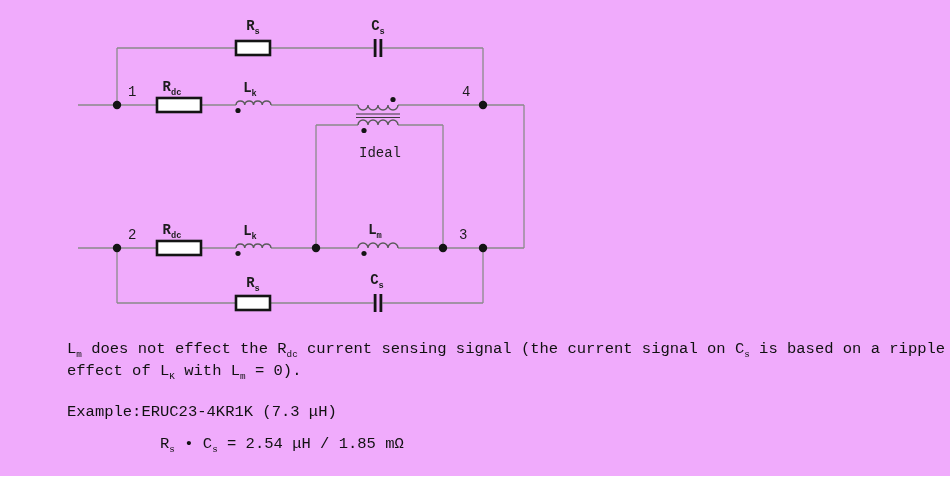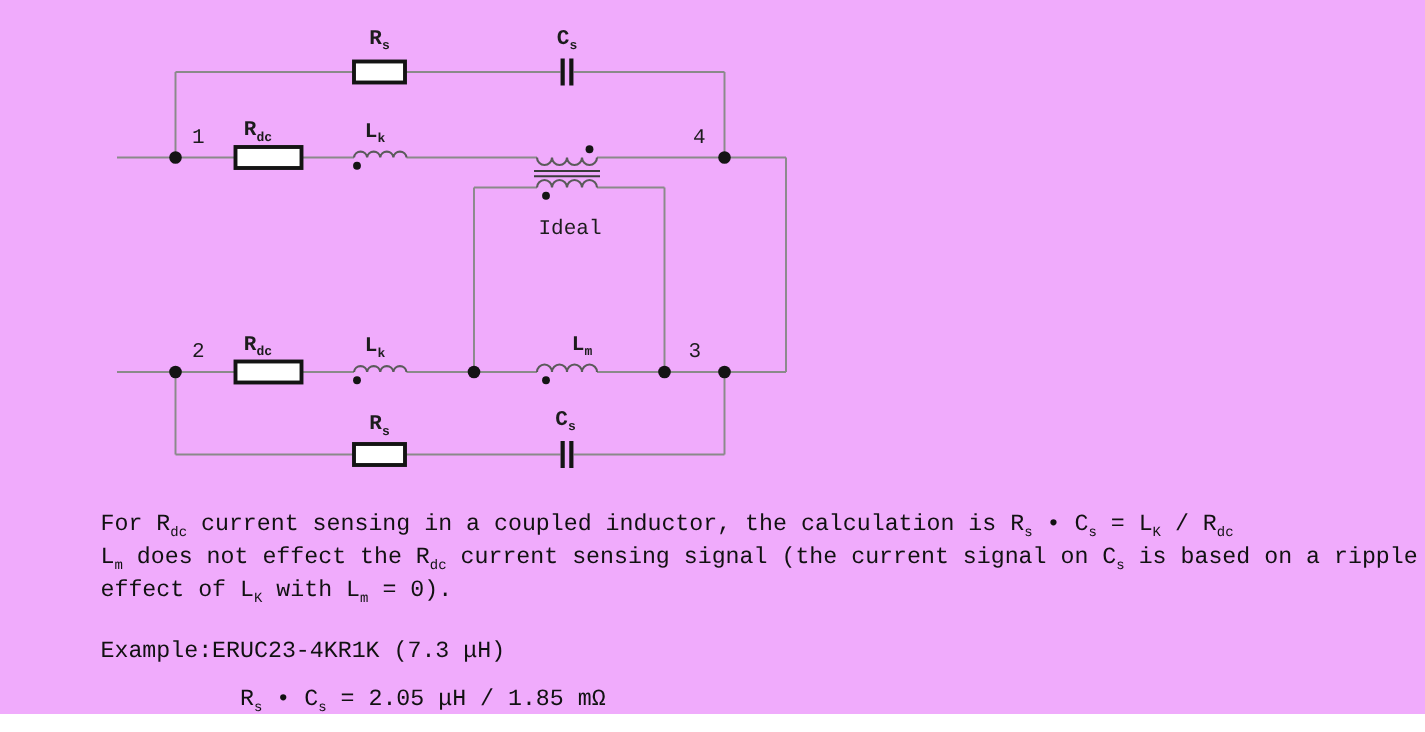--- a/index.html
+++ b/index.html
@@ -92,35 +92,34 @@
         <circle cx="364" cy="253.5" r="2.6"></circle>
       </g>
     </svg>
 
     <div class="clabel" style="left:236px;top:18px;width:34px;"><span>R</span><sub>s</sub></div>
     <div class="clabel" style="left:361px;top:18px;width:34px;"><span>C</span><sub>s</sub></div>
     <div class="clabel" style="left:150px;top:79px;width:44px;"><span>R</span><sub>dc</sub></div>
     <div class="clabel" style="left:230px;top:80px;width:40px;"><span>L</span><sub>k</sub></div>
     <div class="clabel" style="left:150px;top:222px;width:44px;"><span>R</span><sub>dc</sub></div>
     <div class="clabel" style="left:230px;top:223px;width:40px;"><span>L</span><sub>k</sub></div>
-    <div class="clabel" style="left:368px;top:222px;width:40px;"><span>L</span><sub>m</sub></div>
+    <div class="clabel" style="left:355px;top:222px;width:40px;"><span>L</span><sub>m</sub></div>
     <div class="clabel" style="left:236px;top:275px;width:34px;"><span>R</span><sub>s</sub></div>
     <div class="clabel" style="left:360px;top:272px;width:34px;"><span>C</span><sub>s</sub></div>
 
     <div class="nlabel" style="left:128px;top:84px;">1</div>
     <div class="nlabel" style="left:462px;top:84px;">4</div>
     <div class="nlabel" style="left:128px;top:227px;">2</div>
     <div class="nlabel" style="left:459px;top:227px;">3</div>
 
     <div class="xlabel" style="left:320px;top:145px;width:120px;">
       <div>Ideal</div>
     </div>
   </div>
 
   <div class="caption">
-    <div class="cap-line"><span>For R</span><sub>dc</sub><span> current sensing in a coupled inductor, the calculation is R</span><sub>s</sub><span> • C</span><sub>s</sub><span> = L</span><sub>K</sub><span> / R</span><sub>dc</sub></div>
     <div class="cap-line"><span>L</span><sub>m</sub><span> does not effect the R</span><sub>dc</sub><span> current sensing signal (the current signal on C</span><sub>s</sub><span> is based on a ripple</span></div>
     <div class="cap-line"><span>effect of L</span><sub>K</sub><span> with L</span><sub>m</sub><span> = 0).</span></div>
     <div class="cap-line cap-example"><span>Example:ERUC23-4KR1K (7.3 μH)</span></div>
-    <div class="cap-line cap-formula"><span>R</span><sub>s</sub><span> • C</span><sub>s</sub><span> = 2.05 μH / 1.85 mΩ</span></div>
+    <div class="cap-line cap-formula"><span>R</span><sub>s</sub><span> • C</span><sub>s</sub><span> = 2.54 μH / 1.85 mΩ</span></div>
   </div>
 
 </div>
 
 </body></html>

